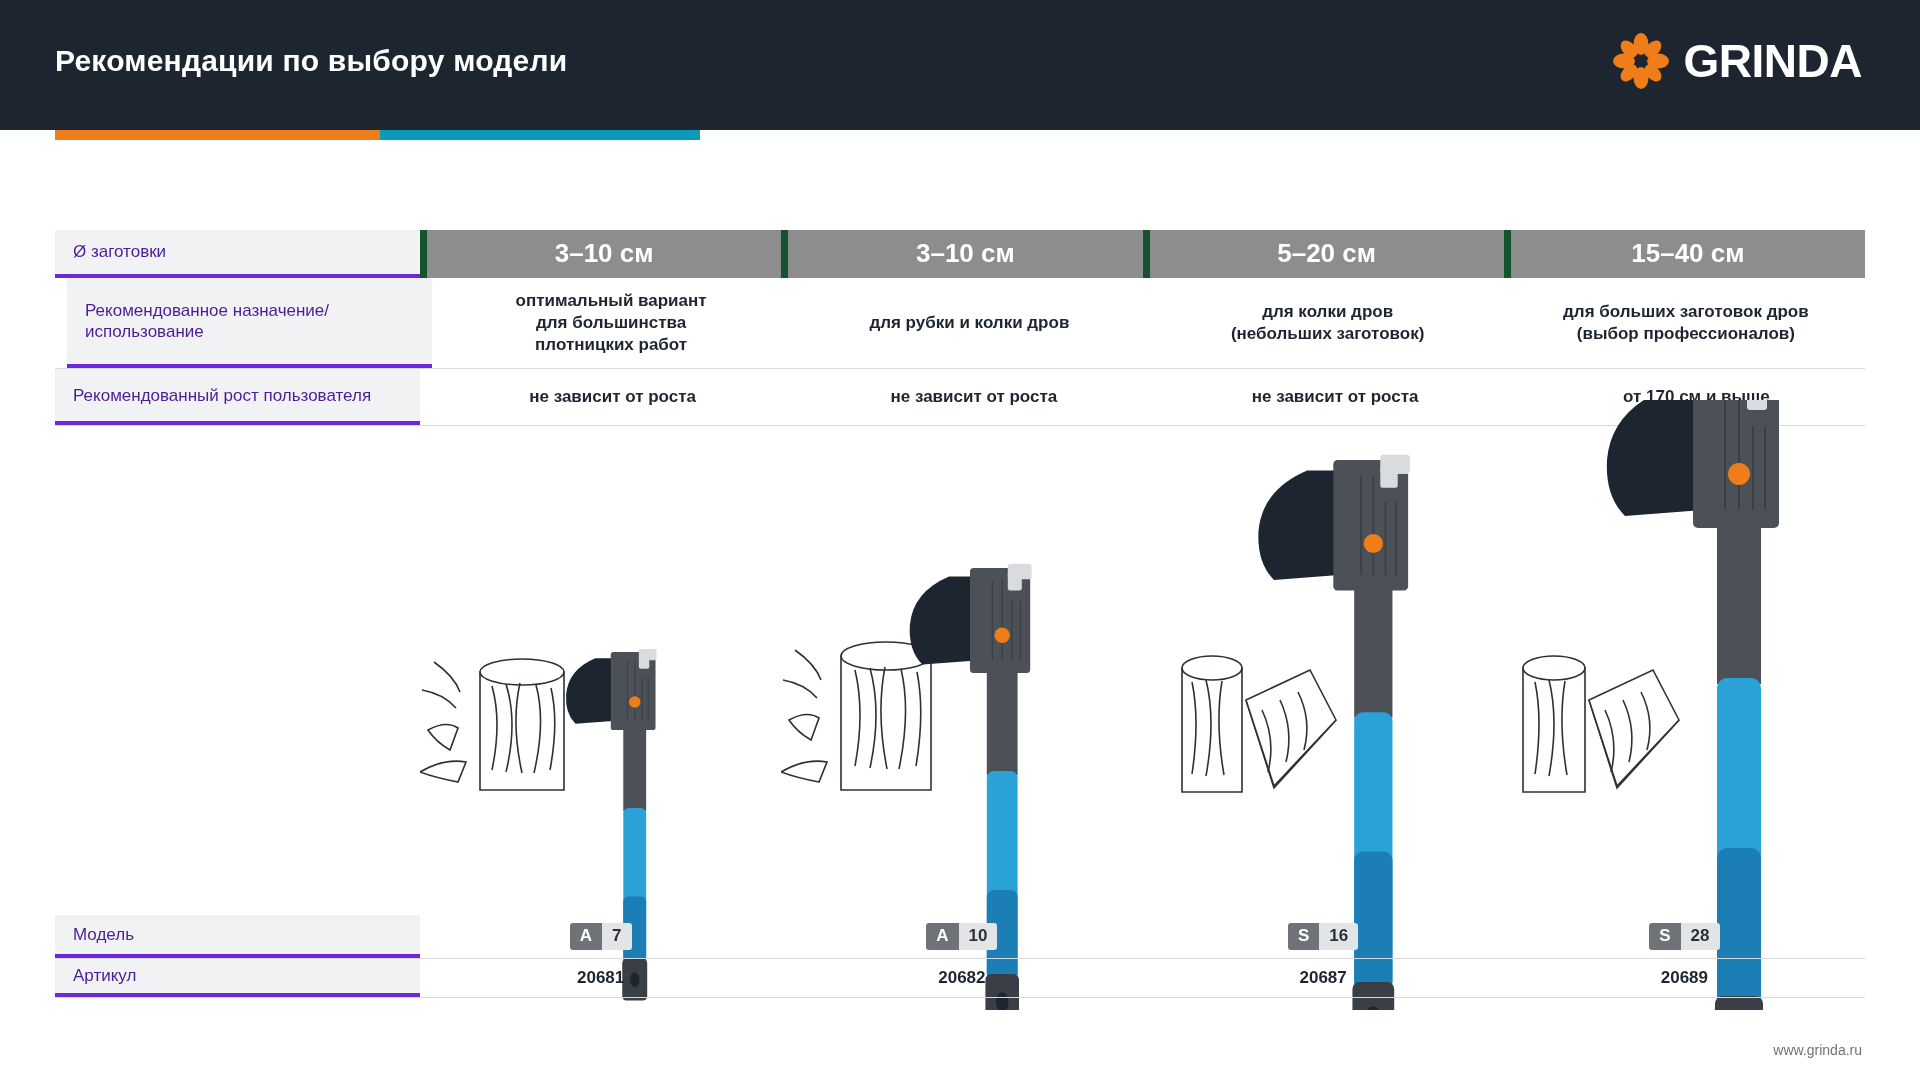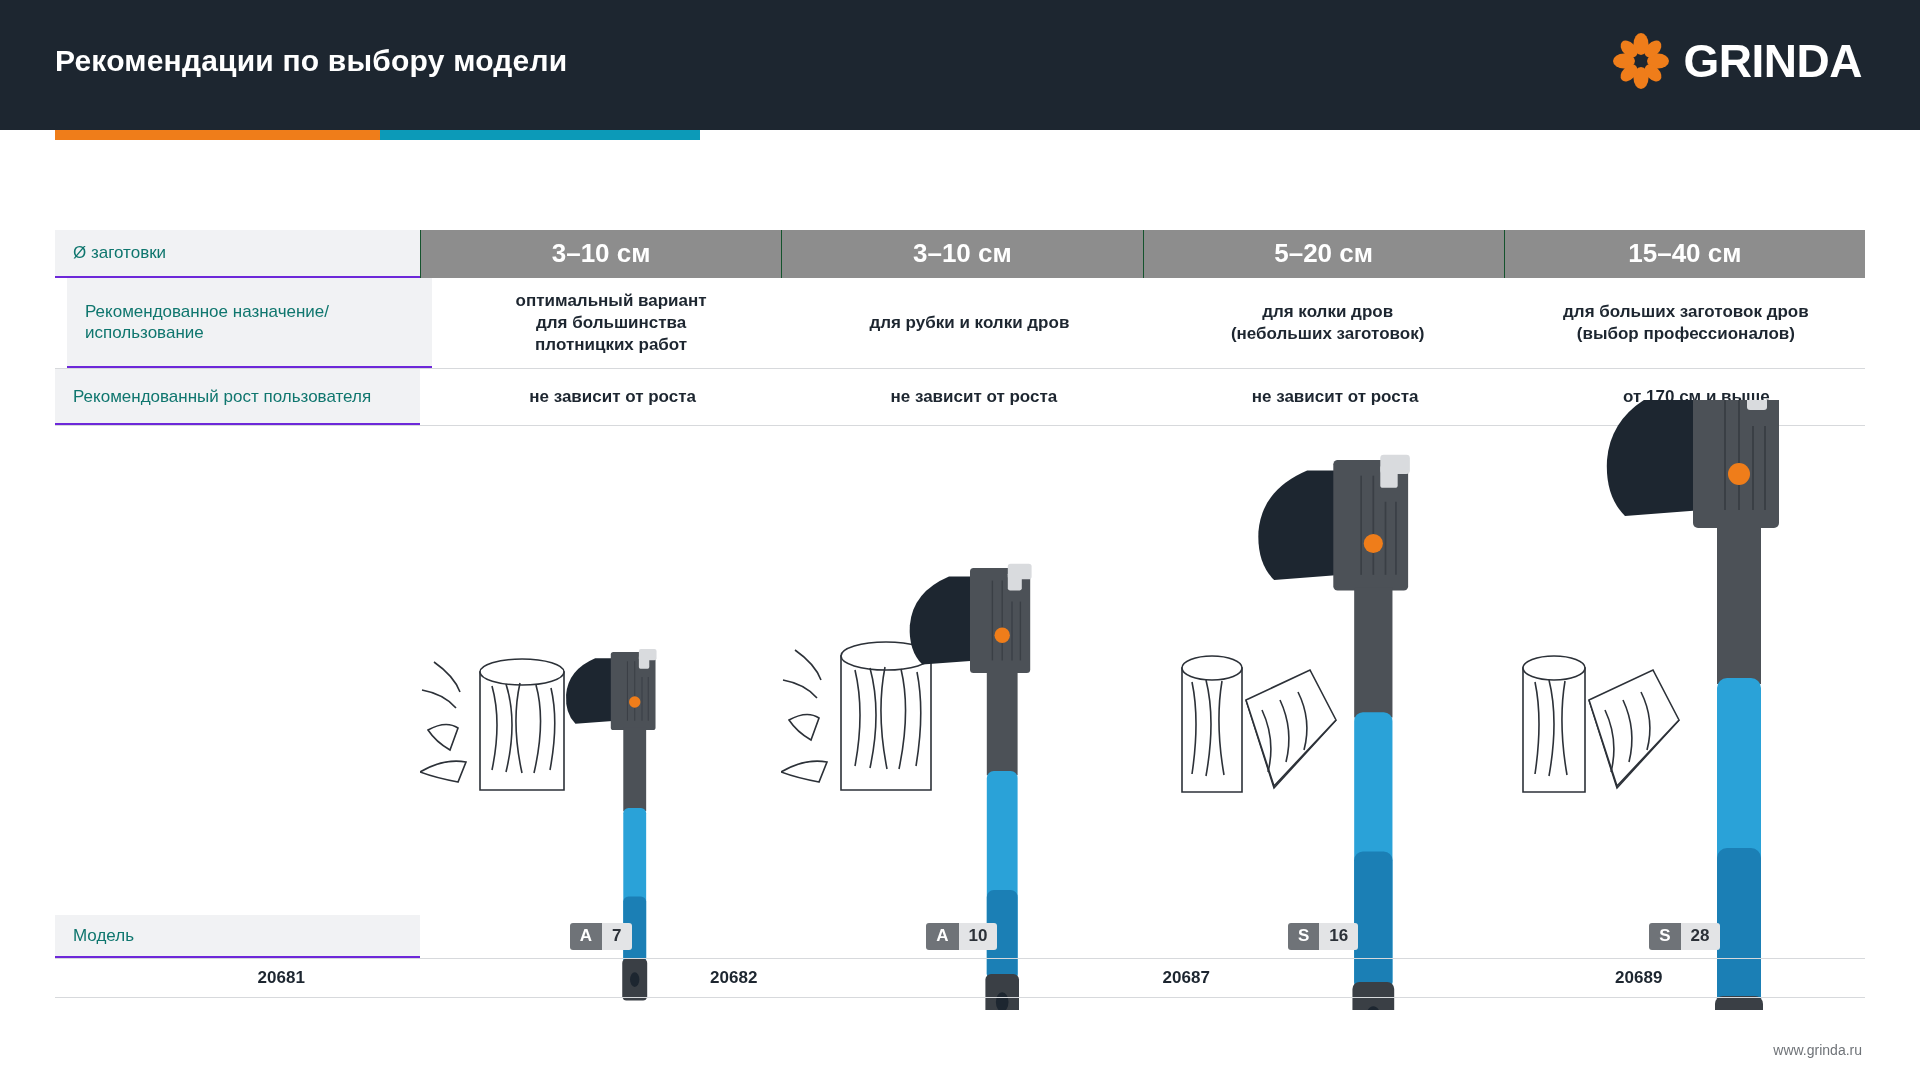--- a/index.html
+++ b/index.html
@@ -29,34 +29,34 @@
     color:#ffffff; font-size:46px; font-weight:bold; letter-spacing:-0.5px;
   }
   .accent-bar { position:absolute; top:130px; left:55px; height:10px; width:325px; background:#ef7d1a; }
   .accent-bar2 { position:absolute; top:130px; left:380px; height:10px; width:320px; background:#0c9ab8; }
 
   
   .table { position:absolute; left:55px; top:230px; width:1810px; }
   .row { display:flex; width:100%; }
   .label-cell {
     width:365px; flex:0 0 365px; background:#f1f2f4;
-    padding:12px 18px; color:#0f766e; font-size:17px; line-height:1.25;
+    padding:12px 18px; color:#4c1d95; font-size:17px; line-height:1.25;
     display:flex; align-items:center;
-    border-bottom:2px solid #6d28d9;
+    border-bottom:4px solid #6d28d9;
   }
   .data-cell {
     flex:1 1 0; text-align:center; display:flex; flex-direction:column;
     align-items:center; justify-content:center;
     font-size:17px; color:#1d2630; line-height:1.3;
   }
   
   .row-diameter .label-cell { background:#f1f2f4; height:48px; }
   .row-diameter .data-cell {
     background:#8d8d8d; color:#ffffff; font-size:26px; font-weight:bold;
-    height:48px; border-left:1px solid #14532d;
+    height:48px; border-left:7px solid #14532d;
   }
   .row-purpose .data-cell { padding:12px 10px; font-weight:bold; min-height:74px; }
   .row-height  .data-cell { padding:12px 10px; font-weight:bold; min-height:56px;margin-left:24px; }
   .row-purpose .label-cell { min-height:74px;margin-left:12px; }
   .row-height .label-cell { min-height:56px; }
   .sep-line { height:1px; background:#d7d9dc; width:100%; }
 
   
   .table-bottom { position:absolute; left:55px; top:915px; width:1810px; }
   .table-bottom .label-cell { padding:6px 18px; font-size:17px; }
@@ -313,20 +313,21 @@
       <div class="data-cell">
         <span class="model-badge">
           <span class="lt">S</span>
           <span class="num">28</span>
         </span>
       </div>
     </div>
     <div class="sep-line"></div>
 
     <div class="row">
+      <div class="label-cell">Артикул</div>
       <div class="data-cell">20681</div>
       <div class="data-cell">20682</div>
       <div class="data-cell">20687</div>
       <div class="data-cell">20689</div>
     </div>
     <div class="sep-line"></div>
   </div>
 
   <div class="footer-url">www.grinda.ru</div>
 </div>

